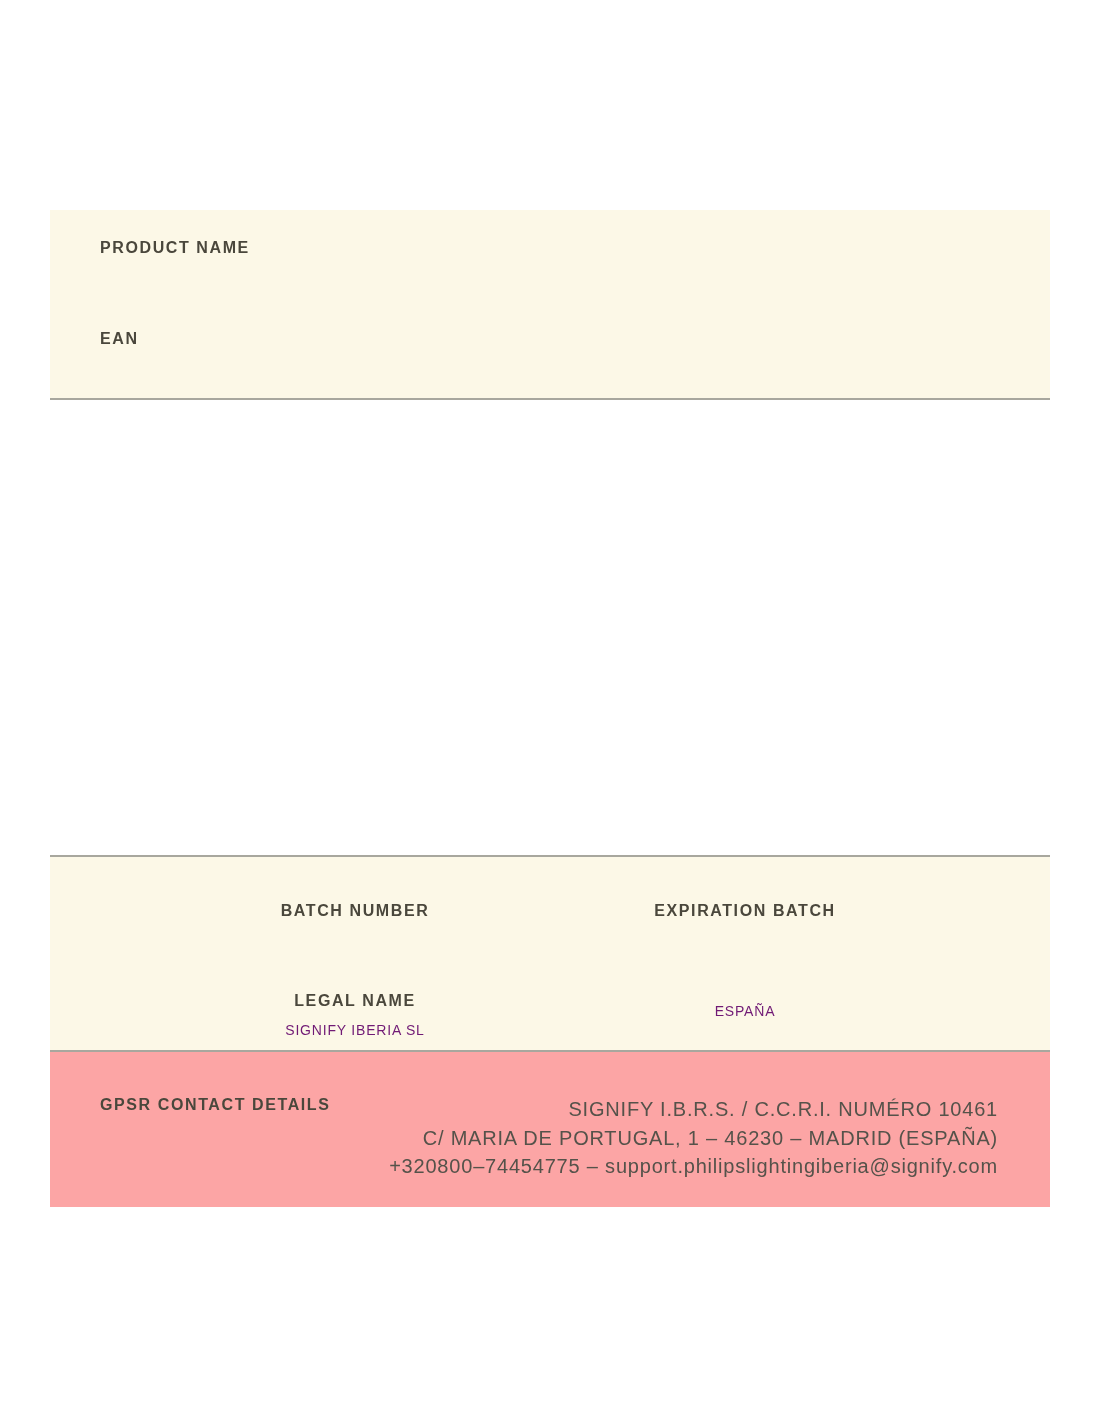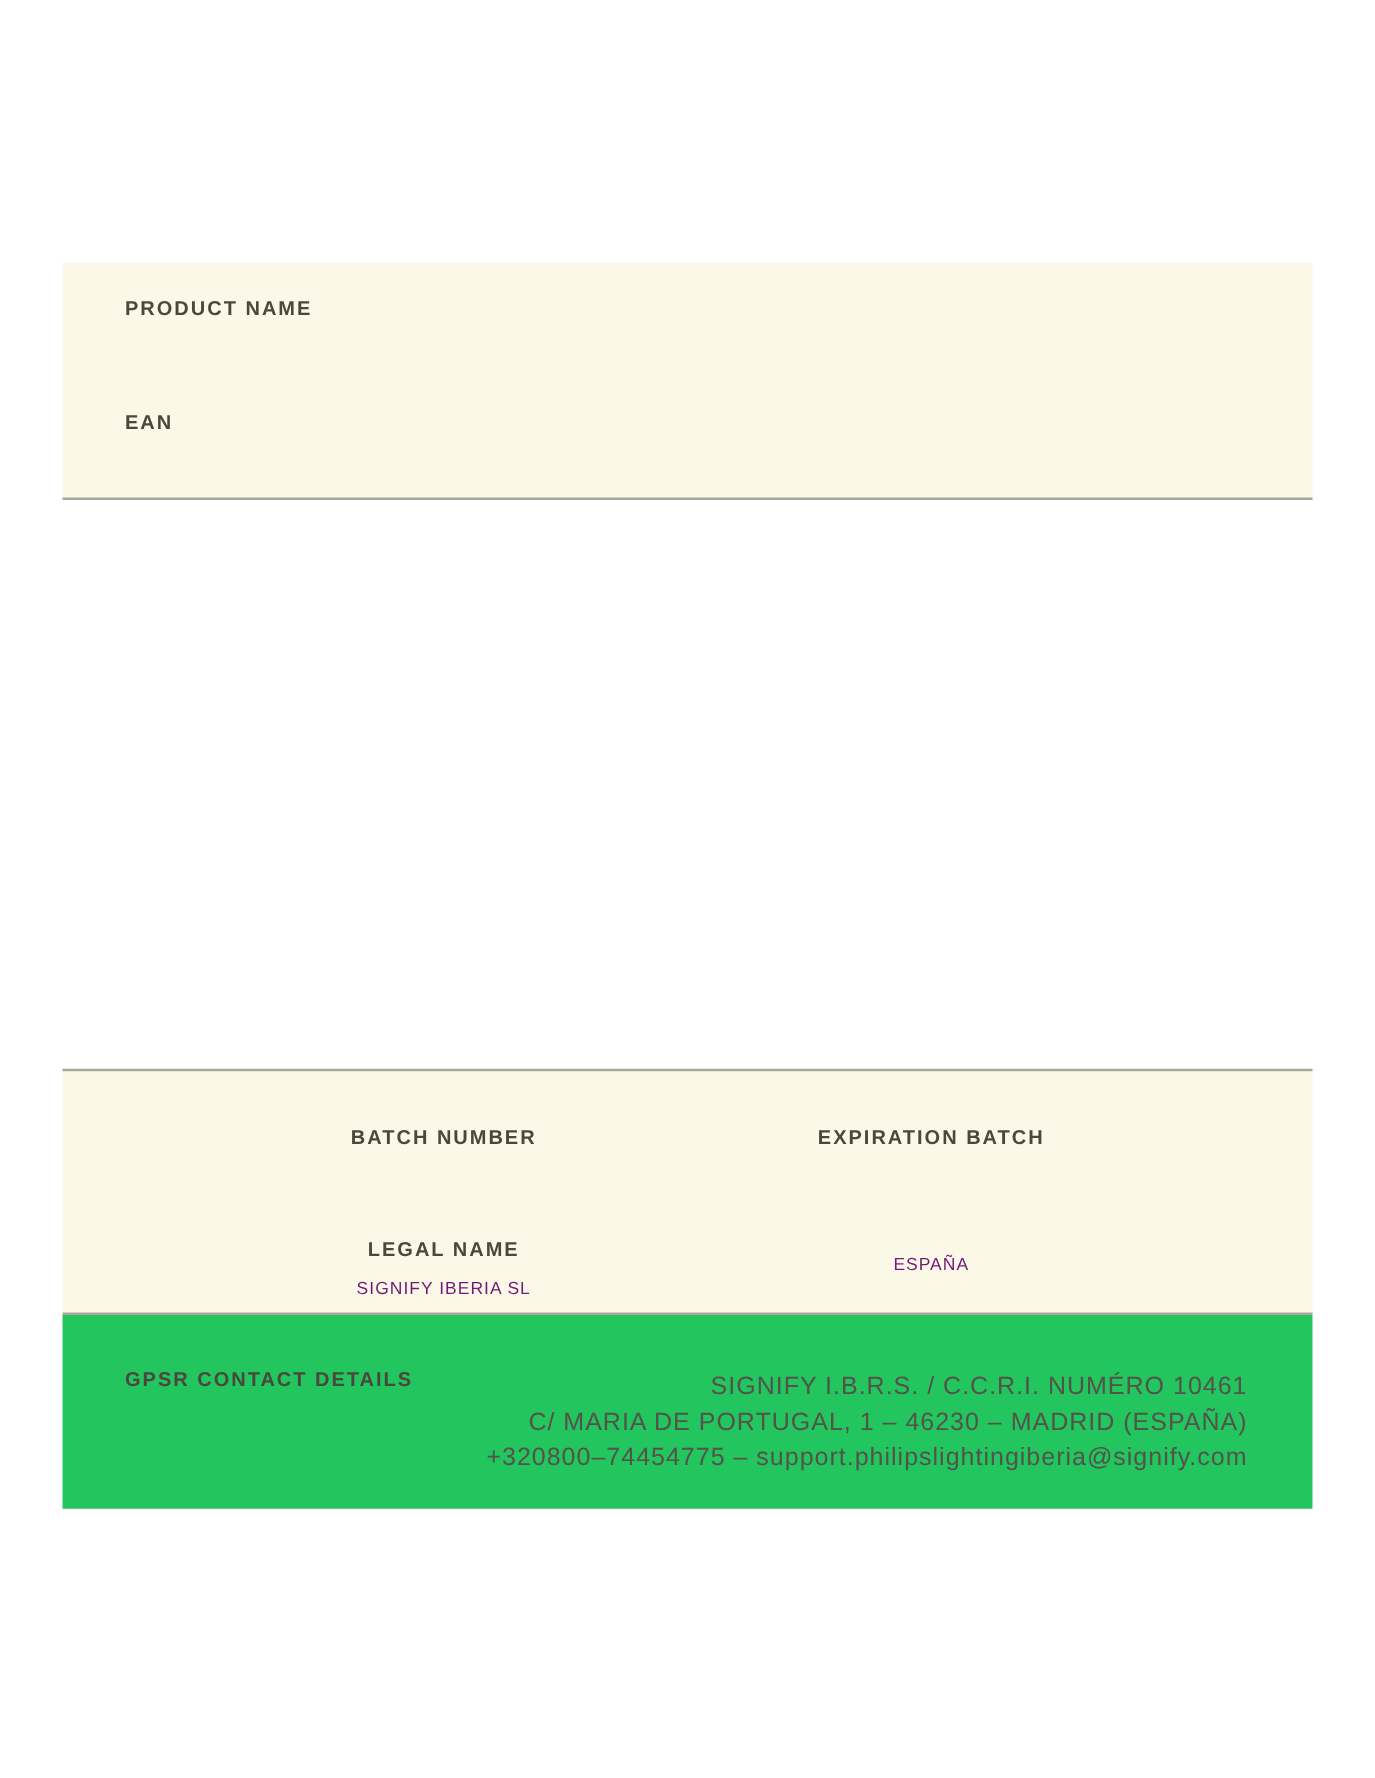--- a/index.html
+++ b/index.html
@@ -54,21 +54,21 @@
   }
   .details-row { display: flex; }
   .details-row.row-first { height: 90px; }
   .details-col { width: 50%; text-align: center; }
   .details-col .field-value { margin-top: 11px; }
 
   
   .panel-gpsr {
     top: 1052px;
     height: 155px;
-    background: #22c55e;
+    background: #fca5a5;
     border: none;
     padding: 43px 52px 0 50px;
     display: flex;
     justify-content: space-between;
     align-items: flex-start;
   }
   .gpsr-label {
     font-size: 16px;
     font-weight: bold;
     letter-spacing: 1.6px;

